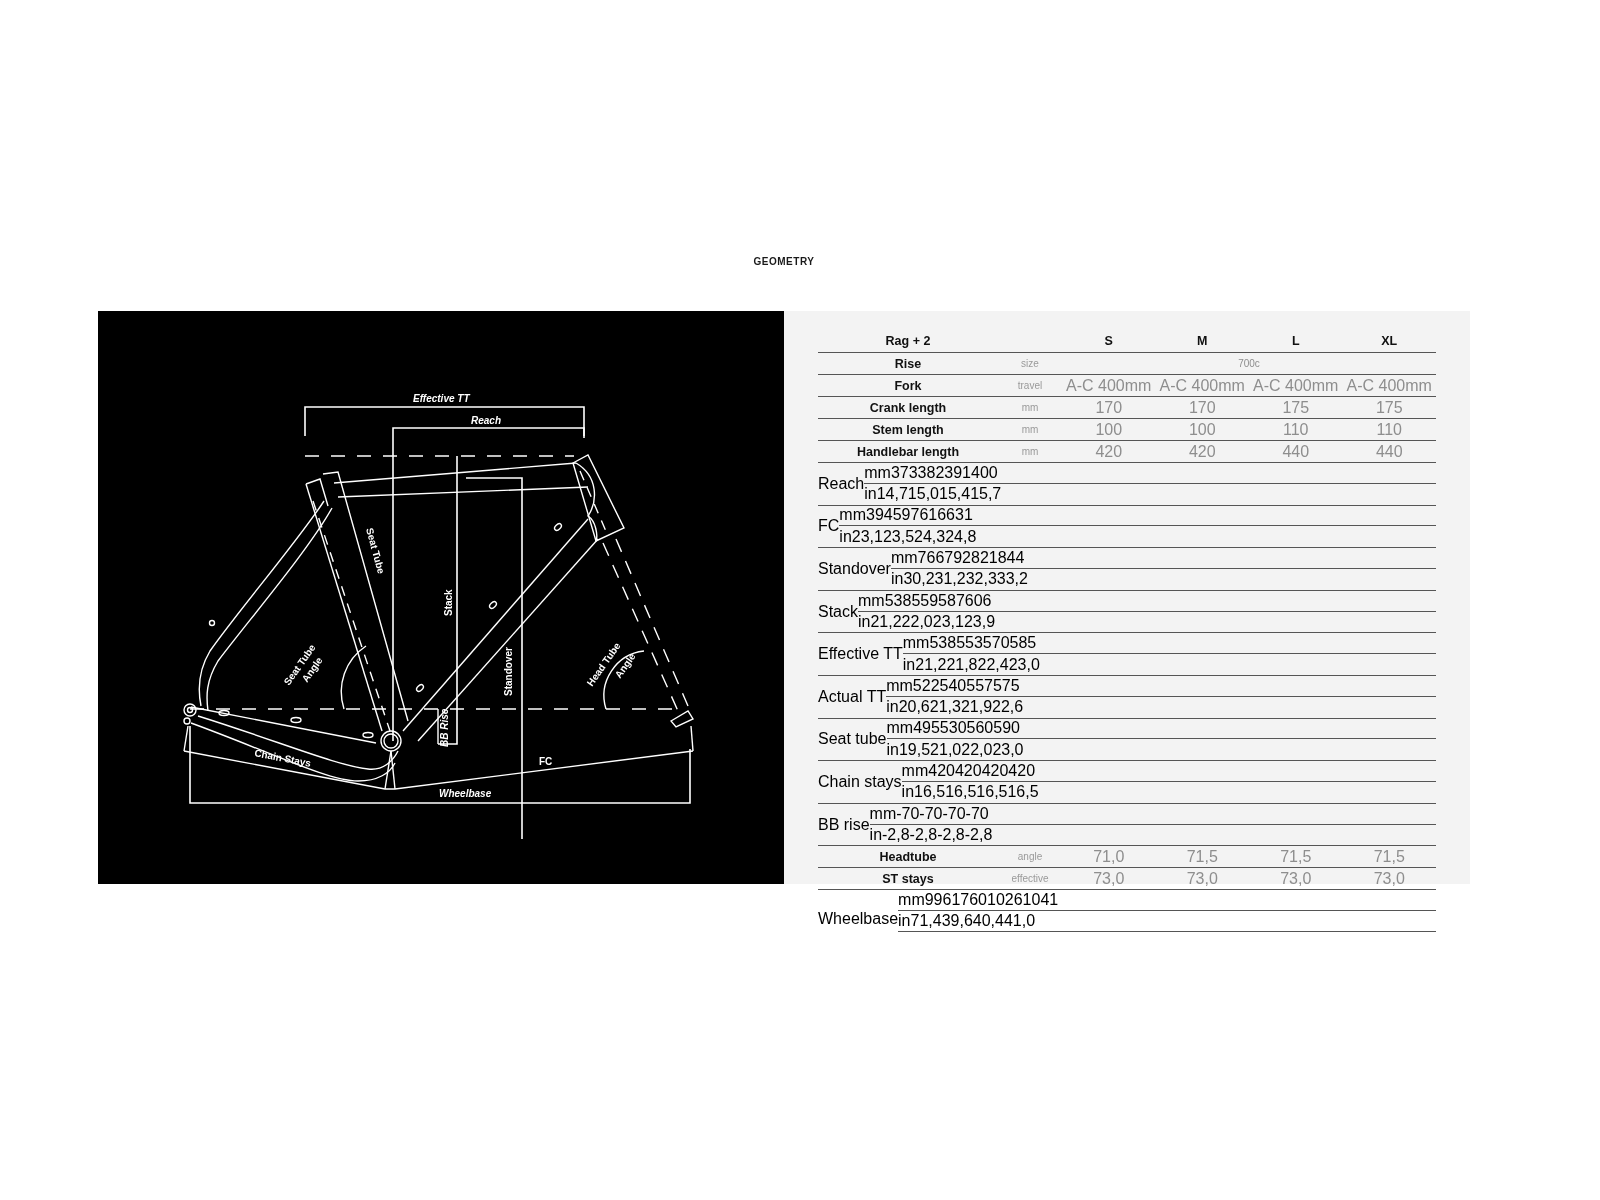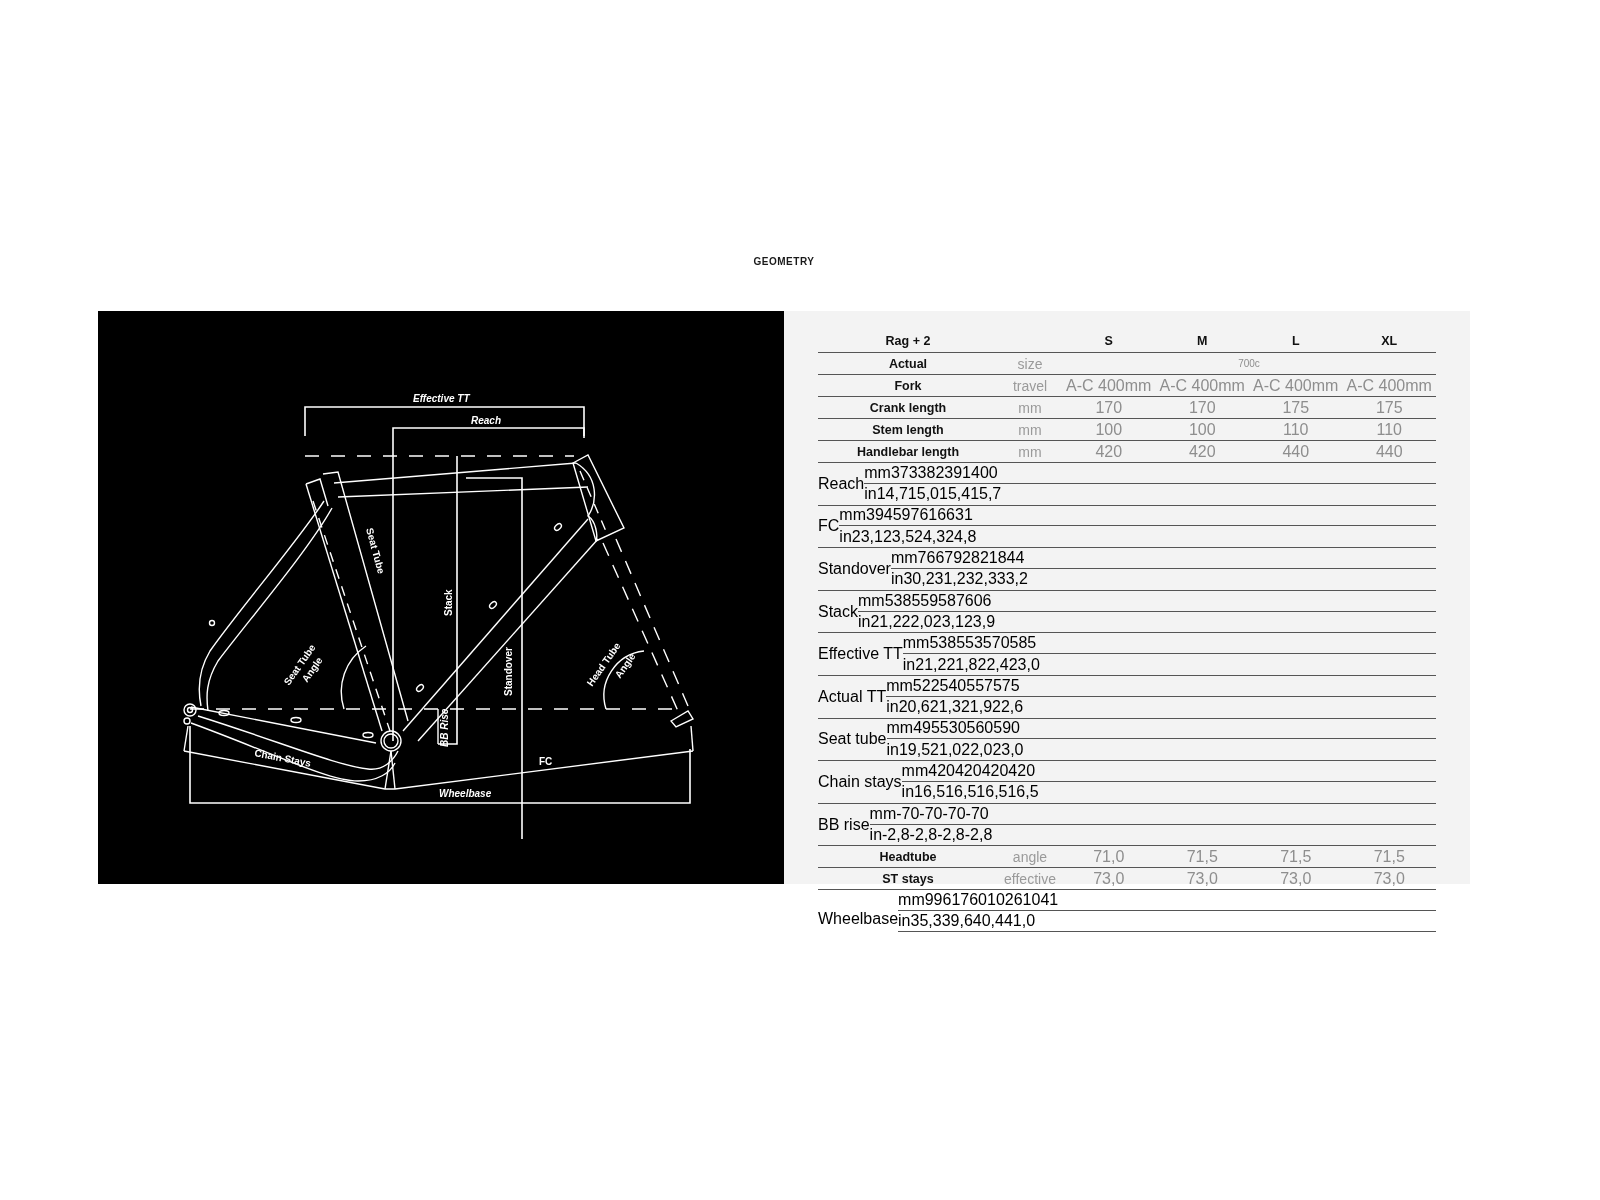--- a/index.html
+++ b/index.html
@@ -4,21 +4,21 @@
 <style>
   html, body { margin: 0; padding: 0; background: #ffffff; }
   body { width: 1600px; height: 1200px; position: relative; overflow: hidden; font-family: "Liberation Sans", sans-serif; }
   .title { position: absolute; left: 0; width: 1568px; top: 256px; text-align: center; font-size: 10px; font-weight: bold; letter-spacing: 0.5px; color: #1a1a1a; }
   .diagram-panel { position: absolute; left: 98px; top: 311px; width: 686px; height: 573px; background: #000; }
   .diagram-panel svg { position: absolute; left: 0; top: 0; }
   .table-panel { position: absolute; left: 784px; top: 311px; width: 686px; height: 573px; background: #f3f3f3; }
   .geo-table { position: absolute; left: 818px; top: 330px; width: 618px; }
   .row { position: relative; display: flex; align-items: center; }
   .row .label { width: 180px; text-align: center; font-weight: bold; font-size: 12.5px; color: #111; }
-  .row .unit { width: 64px; text-align: center; font-size: 14px; color: #9a9a9a; }
+  .row .unit { width: 64px; text-align: center; font-size: 10px; color: #9a9a9a; }
   .row .cell { width: 93.5px; text-align: center; font-size: 16px; color: #8e8e8e; }
   .row .span4 { width: 374px; text-align: center; font-size: 10px; color: #8e8e8e; }
   .row.header .label, .row.header .cell { font-weight: bold; font-size: 12.5px; color: #111; }
   .single { height: 21px; border-bottom: 1px solid #555; }
   .double { height: 41.6px; border-bottom: 1px solid #555; display: flex; }
   .double .label { display: flex; align-items: center; justify-content: center; }
   .double .sub { flex: 1; display: flex; flex-direction: column; }
   .double .subrow { height: 20.8px; display: flex; align-items: center; }
   .double .subrow.first { border-bottom: 1px solid #555; box-sizing: border-box; }
   .header { height: 22px; border-bottom: 1px solid #555; }
@@ -124,21 +124,21 @@
   <div class="row header">
     <div class="label">Rag + 2</div>
     <div class="unit"></div>
     <div class="cell">S</div>
     <div class="cell">M</div>
     <div class="cell">L</div>
     <div class="cell">XL</div>
   </div>
 
   <div class="row single">
-    <div class="label">Actual</div>
+    <div class="label">Rise</div>
     <div class="unit">size</div>
     <div class="span4">700c</div>
   </div>
 
   <div class="row single">
     <div class="label">Fork</div>
     <div class="unit">travel</div>
     <div class="cell">A-C 400mm</div>
     <div class="cell">A-C 400mm</div>
     <div class="cell">A-C 400mm</div>
@@ -375,20 +375,20 @@
     <div class="sub">
       <div class="subrow">
           <div class="unit">mm</div>
           <div class="cell">996</div>
           <div class="cell">1760</div>
           <div class="cell">1026</div>
           <div class="cell">1041</div>
         </div>
       <div class="subrow">
           <div class="unit">in</div>
-          <div class="cell">35,3</div>
+          <div class="cell">71,4</div>
           <div class="cell">39,6</div>
           <div class="cell">40,4</div>
           <div class="cell">41,0</div>
         </div>
     </div>
   </div>
 </div>
 
 </body></html>

